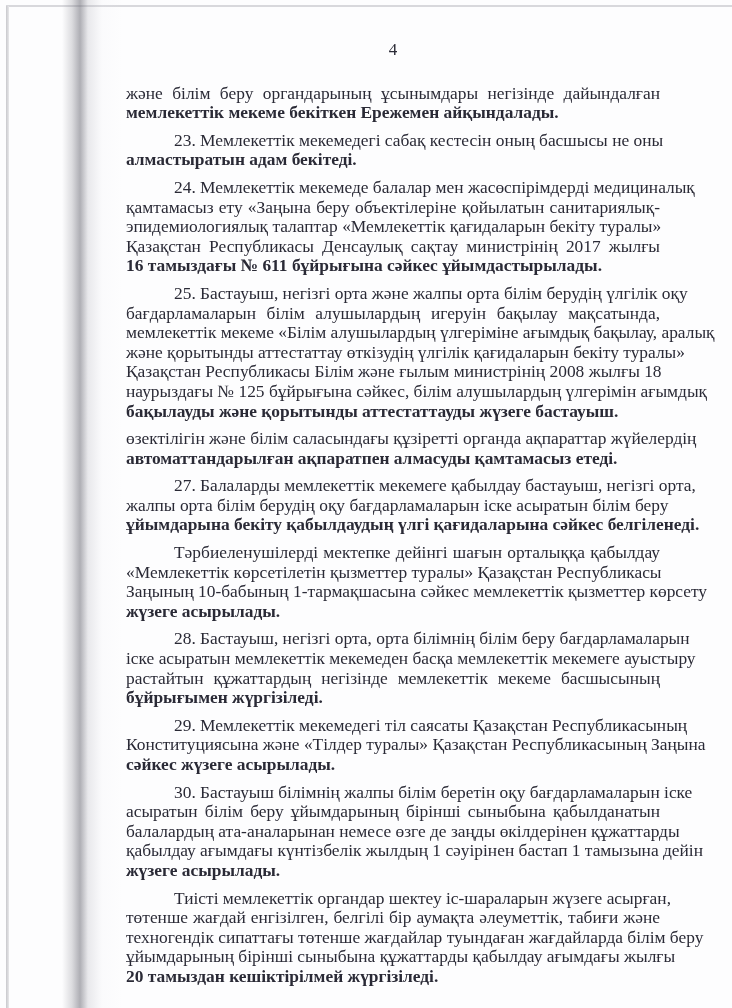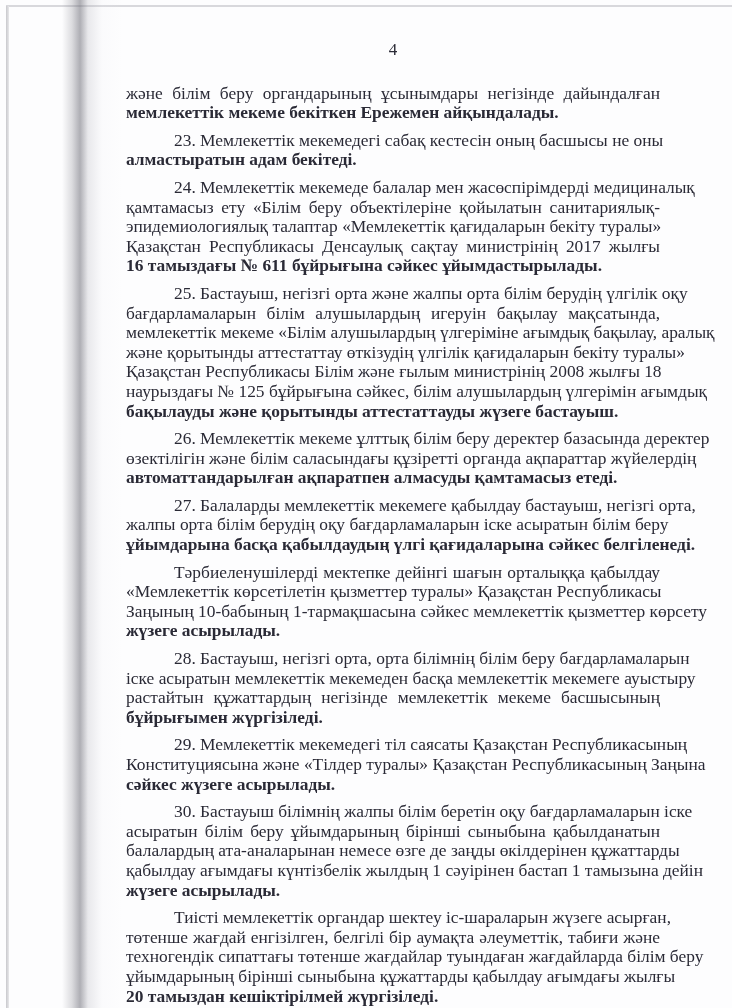--- a/index.html
+++ b/index.html
@@ -91,43 +91,42 @@
         <div class="para">
           <span class="line">және білім беру органдарының ұсынымдары негізінде дайындалған</span>
           <span class="line last">мемлекеттік мекеме бекіткен Ережемен айқындалады.</span>
         </div>
         <div class="para">
           <span class="line first-indent">23. Мемлекеттік мекемедегі сабақ кестесін оның басшысы не оны</span>
           <span class="line last">алмастыратын адам бекітеді.</span>
         </div>
         <div class="para">
           <span class="line first-indent">24. Мемлекеттік мекемеде балалар мен жасөспірімдерді медициналық</span>
-          <span class="line">қамтамасыз ету «Білім беру объектілеріне қойылатын санитариялық-</span>
+          <span class="line">қамтамасыз ету «Заңына беру объектілеріне қойылатын санитариялық-</span>
           <span class="line">эпидемиологиялық талаптар «Мемлекеттік қағидаларын бекіту туралы»</span>
           <span class="line">Қазақстан Республикасы Денсаулық сақтау министрінің 2017 жылғы</span>
           <span class="line last">16 тамыздағы № 611 бұйрығына сәйкес ұйымдастырылады.</span>
         </div>
         <div class="para">
           <span class="line first-indent">25. Бастауыш, негізгі орта және жалпы орта білім берудің үлгілік оқу</span>
           <span class="line">бағдарламаларын білім алушылардың игеруін бақылау мақсатында,</span>
           <span class="line">мемлекеттік мекеме «Білім алушылардың үлгеріміне ағымдық бақылау, аралық</span>
           <span class="line">және қорытынды аттестаттау өткізудің үлгілік қағидаларын бекіту туралы»</span>
           <span class="line">Қазақстан Республикасы Білім және ғылым министрінің 2008 жылғы 18</span>
           <span class="line">наурыздағы № 125 бұйрығына сәйкес, білім алушылардың үлгерімін ағымдық</span>
           <span class="line last">бақылауды және қорытынды аттестаттауды жүзеге бастауыш.</span>
         </div>
         <div class="para">
-          <span class="line first-indent">26. Мемлекеттік мекеме ұлттық білім беру деректер базасында деректер</span>
           <span class="line">өзектілігін және білім саласындағы құзіретті органда ақпараттар жүйелердің</span>
           <span class="line last">автоматтандарылған ақпаратпен алмасуды қамтамасыз етеді.</span>
         </div>
         <div class="para">
           <span class="line first-indent">27. Балаларды мемлекеттік мекемеге қабылдау бастауыш, негізгі орта,</span>
           <span class="line">жалпы орта білім берудің оқу бағдарламаларын іске асыратын білім беру</span>
-          <span class="line last">ұйымдарына басқа қабылдаудың үлгі қағидаларына сәйкес белгіленеді.</span>
+          <span class="line last">ұйымдарына бекіту қабылдаудың үлгі қағидаларына сәйкес белгіленеді.</span>
         </div>
         <div class="para">
           <span class="line first-indent">Тәрбиеленушілерді мектепке дейінгі шағын орталыққа қабылдау</span>
           <span class="line">«Мемлекеттік көрсетілетін қызметтер туралы» Қазақстан Республикасы</span>
           <span class="line">Заңының 10-бабының 1-тармақшасына сәйкес мемлекеттік қызметтер көрсету</span>
           <span class="line last">жүзеге асырылады.</span>
         </div>
         <div class="para">
           <span class="line first-indent">28. Бастауыш, негізгі орта, орта білімнің білім беру бағдарламаларын</span>
           <span class="line">іске асыратын мемлекеттік мекемеден басқа мемлекеттік мекемеге ауыстыру</span>

